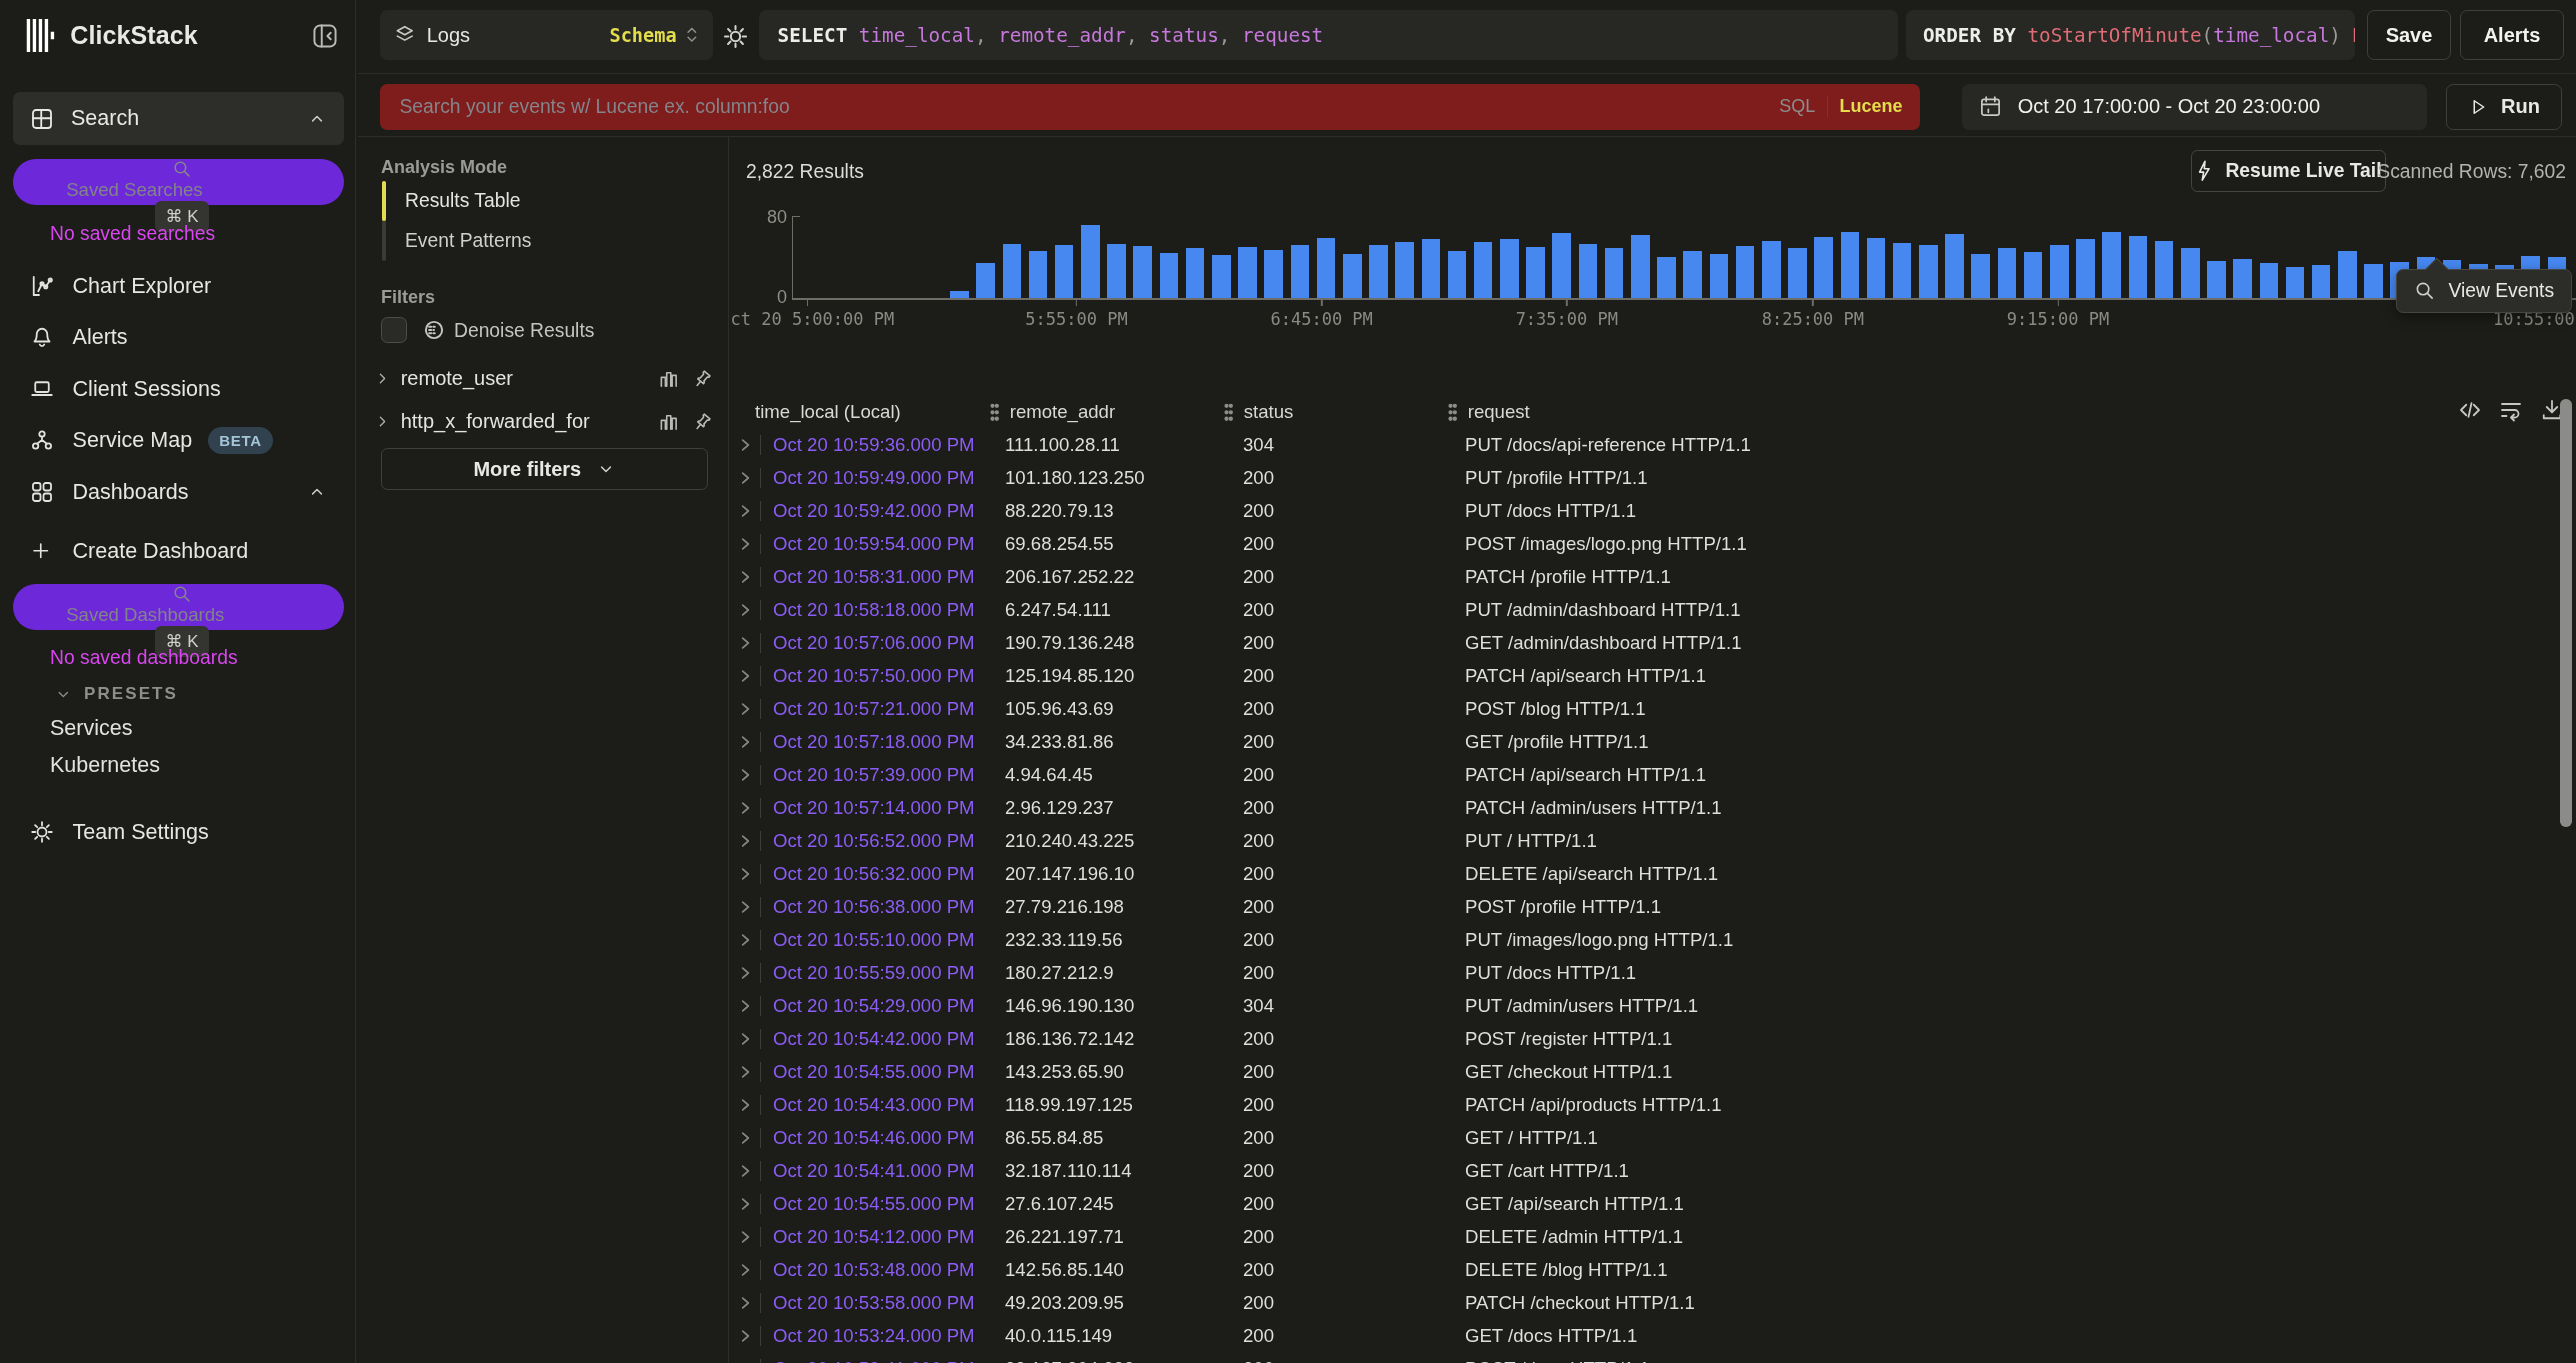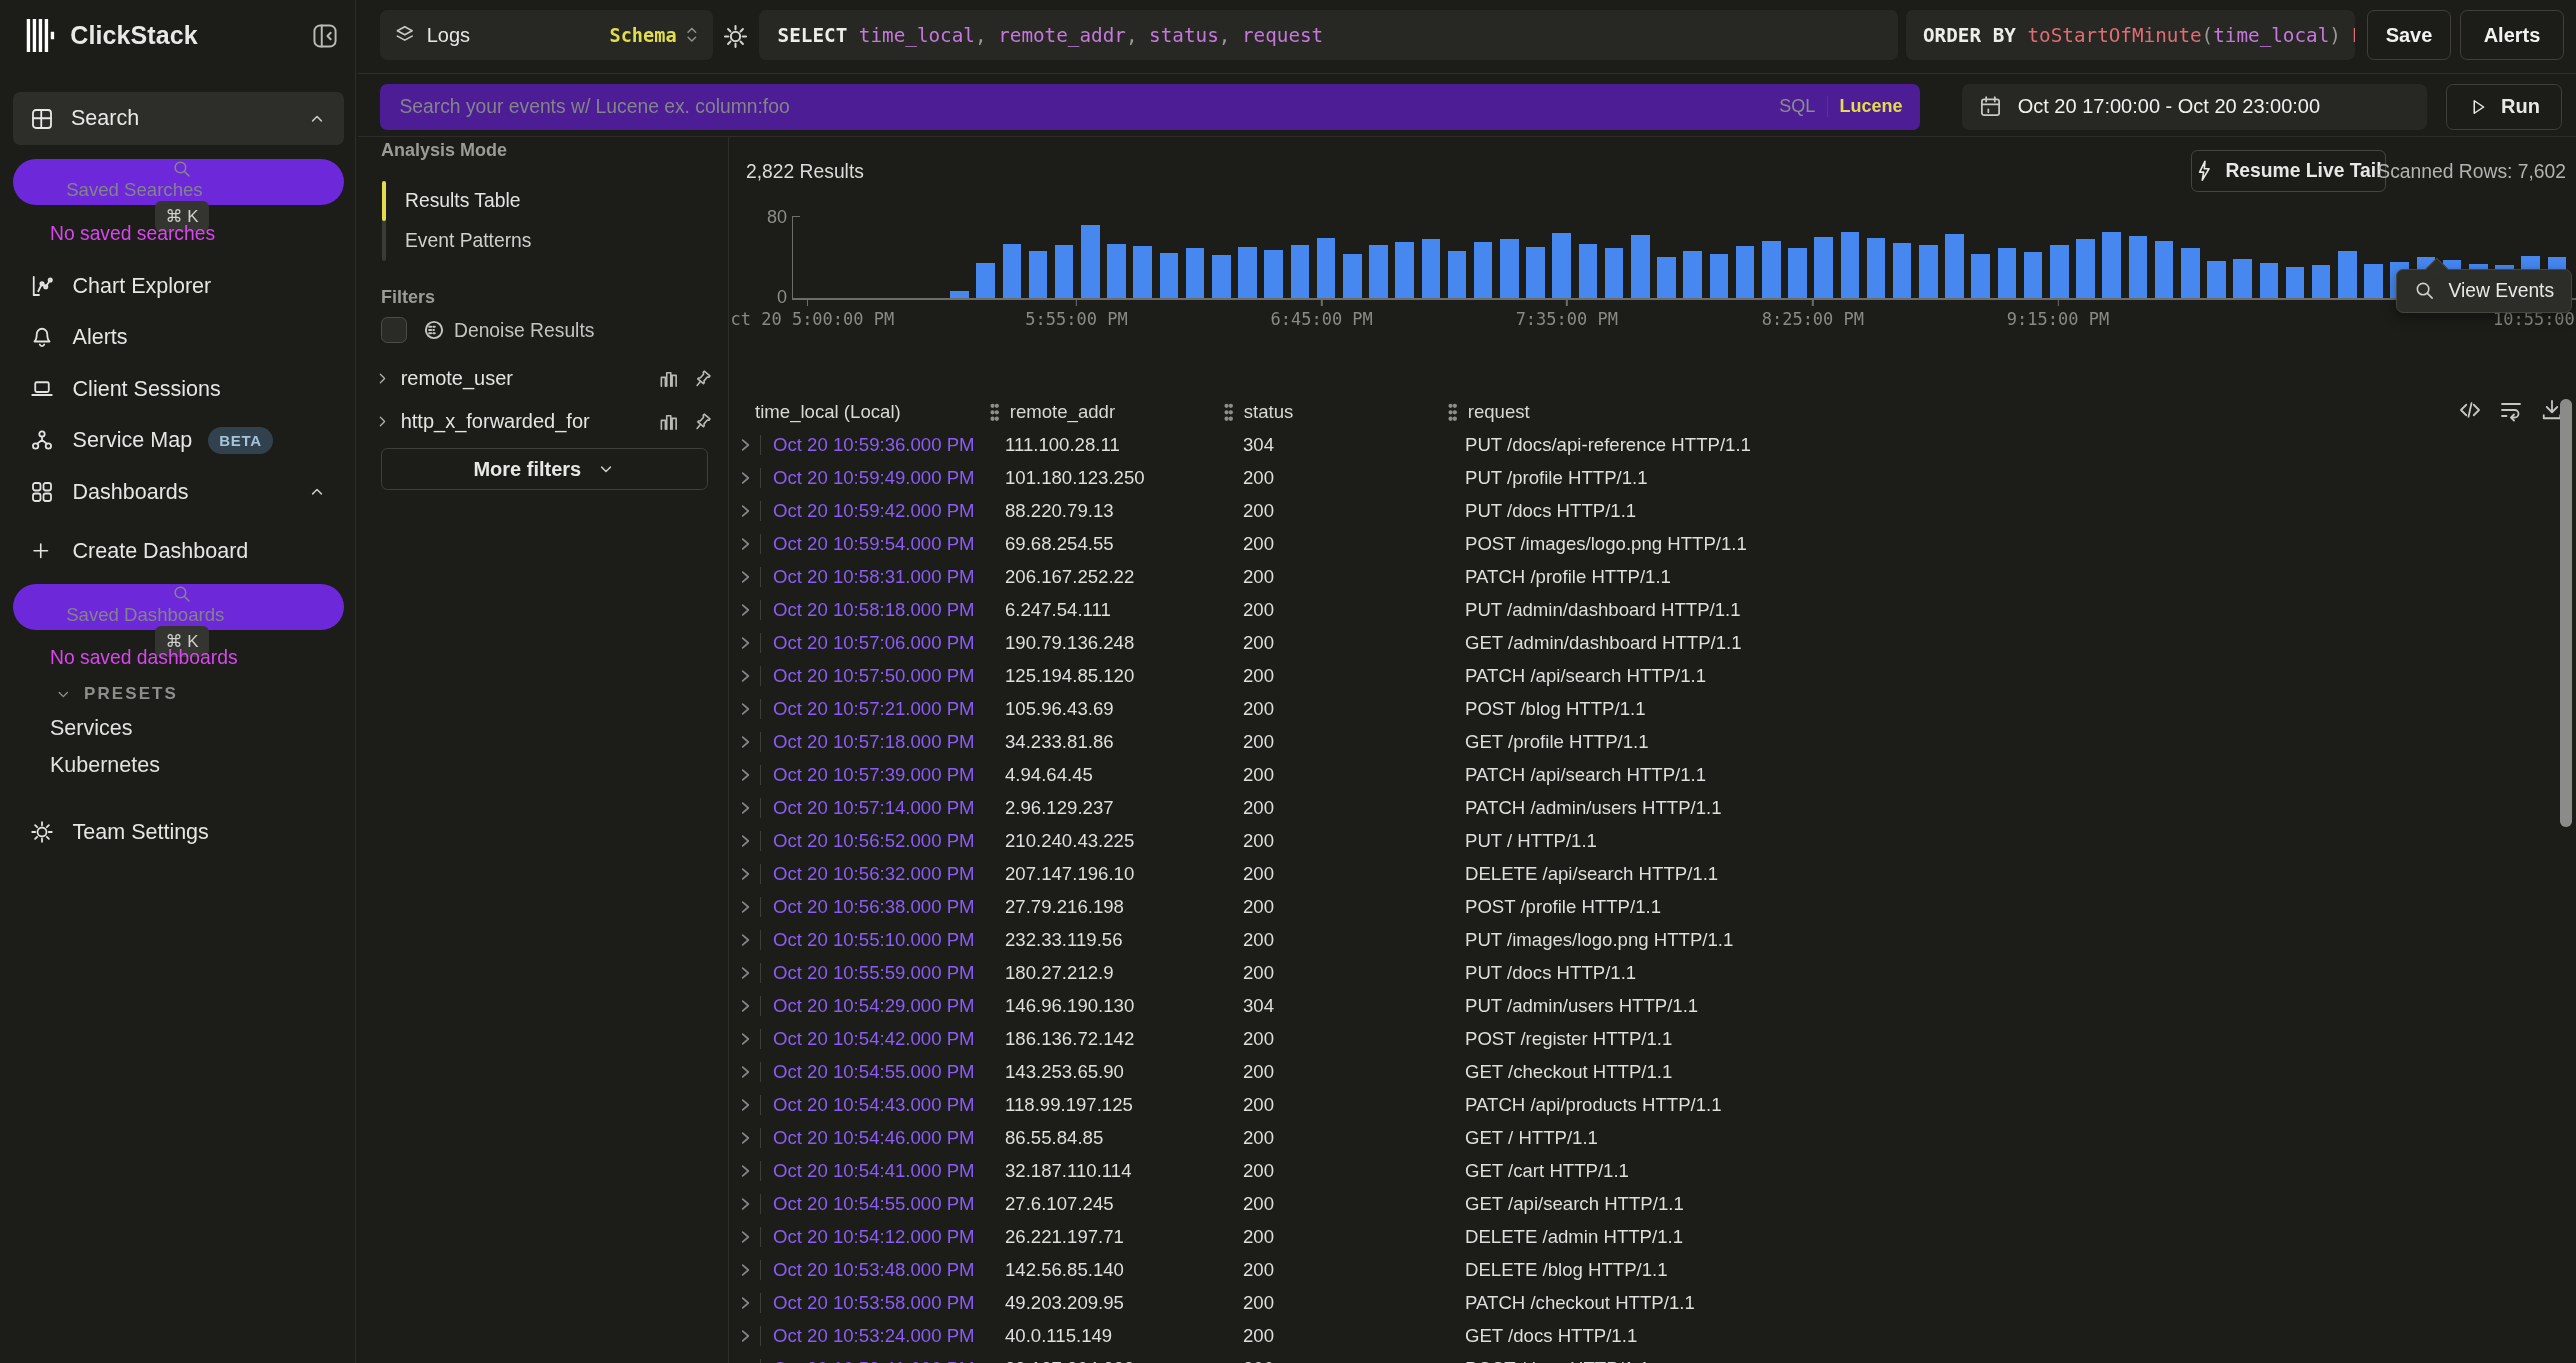--- a/index.html
+++ b/index.html
@@ -48,21 +48,21 @@
   .kw { color:#eceeea; font-weight:700; font-family:"DejaVu Sans Mono",monospace; }
   .fld { color:#c678dd; font-family:"DejaVu Sans Mono",monospace; }
   .pun { color:#9a9a98; font-family:"DejaVu Sans Mono",monospace; }
   .fn { color:#e06c75; font-family:"DejaVu Sans Mono",monospace; }
   .btn { position:absolute; top:10px; height:50px; border:1.4px solid #413f3e; border-radius:7.2px; display:flex; align-items:center; justify-content:center; font-size:20px; font-weight:600; color:#f2f2f0; cursor:pointer; background:transparent; }
   .save-btn { left:2009px; width:84px; }
   .alerts-btn { left:2102px; width:104px; }
 
   
   .querybar { position:absolute; left:358px; top:75px; right:0; height:62px; border-bottom:1.4px solid #2d2d2a; }
-  .search-input { position:absolute; left:21.5px; top:8.6px; width:1540px; height:46px; background:#4c1d95; border-radius:7.2px; display:flex; align-items:center; padding:0 17px 0 20px; }
+  .search-input { position:absolute; left:21.5px; top:8.6px; width:1540px; height:46px; background:#7f1d1d; border-radius:7.2px; display:flex; align-items:center; padding:0 17px 0 20px; }
   .search-input input { flex:1; background:transparent; border:none; outline:none; color:#cfcfcd; font-size:19.3px; font-family:inherit; }
   .search-input input::placeholder { color:#84848a; }
   .lang-toggle { display:flex; align-items:center; font-size:18px; }
   .lang-sql { color:#8d8d8b; cursor:pointer; }
   .lang-sep { width:1.4px; height:21.5px; background:#4a4a48; margin:0 11.4px; }
   .lang-lucene { color:#e3dc4c; font-weight:600; cursor:pointer; }
   .date-box { position:absolute; left:1604px; top:8.6px; width:465px; height:46px; background:#272724; border-radius:7.2px; display:flex; align-items:center; padding:0 17px; cursor:pointer; }
   .date-box .cal { color:#c9c9c6; }
   .date-box .rng { font-size:20px; margin-left:15.7px; color:#f0f0ee; }
   .run-btn { position:absolute; left:2088px; top:8.6px; width:116px; height:46px; border:1.4px solid #413f3e; border-radius:7.2px; display:flex; align-items:center; justify-content:center; cursor:pointer; }
@@ -375,21 +375,21 @@
     <span style="color:#e8e8e6;">
       <svg width="20" height="20" viewBox="0 0 32 32">
           <polygon points="10,6 25,16 10,26"></polygon>
         </svg>
     </span>
     <span class="lbl">Run</span>
   </div>
 </div>
 
 <div class="filter-panel">
-  <div class="panel-h" style="top:3px;">Analysis Mode</div>
+  <div class="panel-h" style="top:20px;">Analysis Mode</div>
   <div class="mode-track">
       <div class="mode-active-seg"></div>
     </div>
   <div class="mode-item" style="top:53px; color:#e4e4e2;">Results Table</div>
   <div class="mode-item" style="top:93px; color:#cfcfcd;">Event Patterns</div>
 
   <div class="panel-h" style="top:150px;">Filters</div>
   <div class="checkbox"></div>
   <span class="denoise-ic">
     <svg width="26" height="26" viewBox="0 0 32 32">

